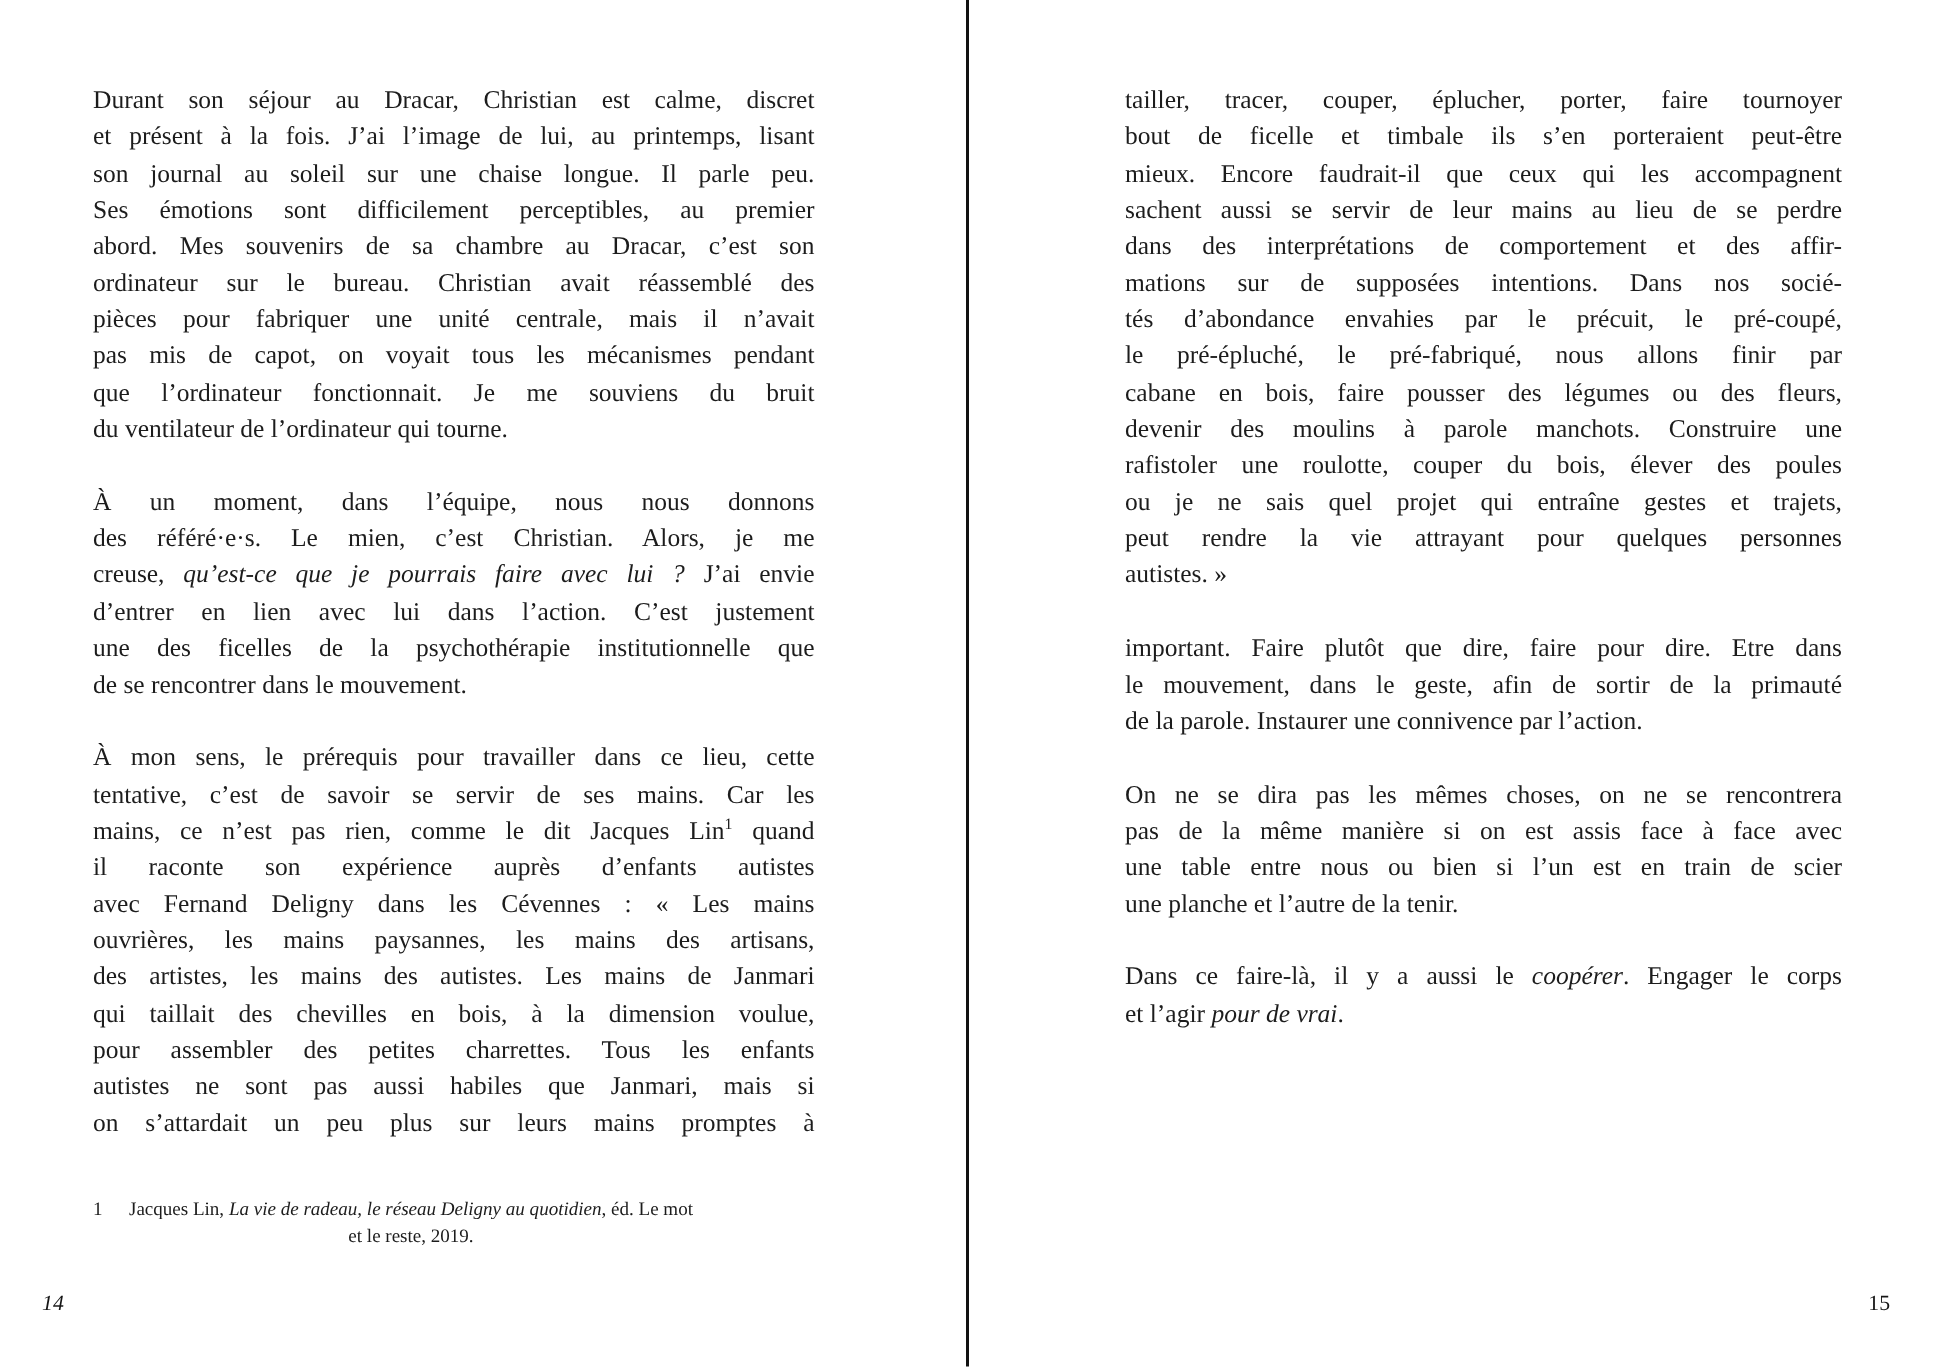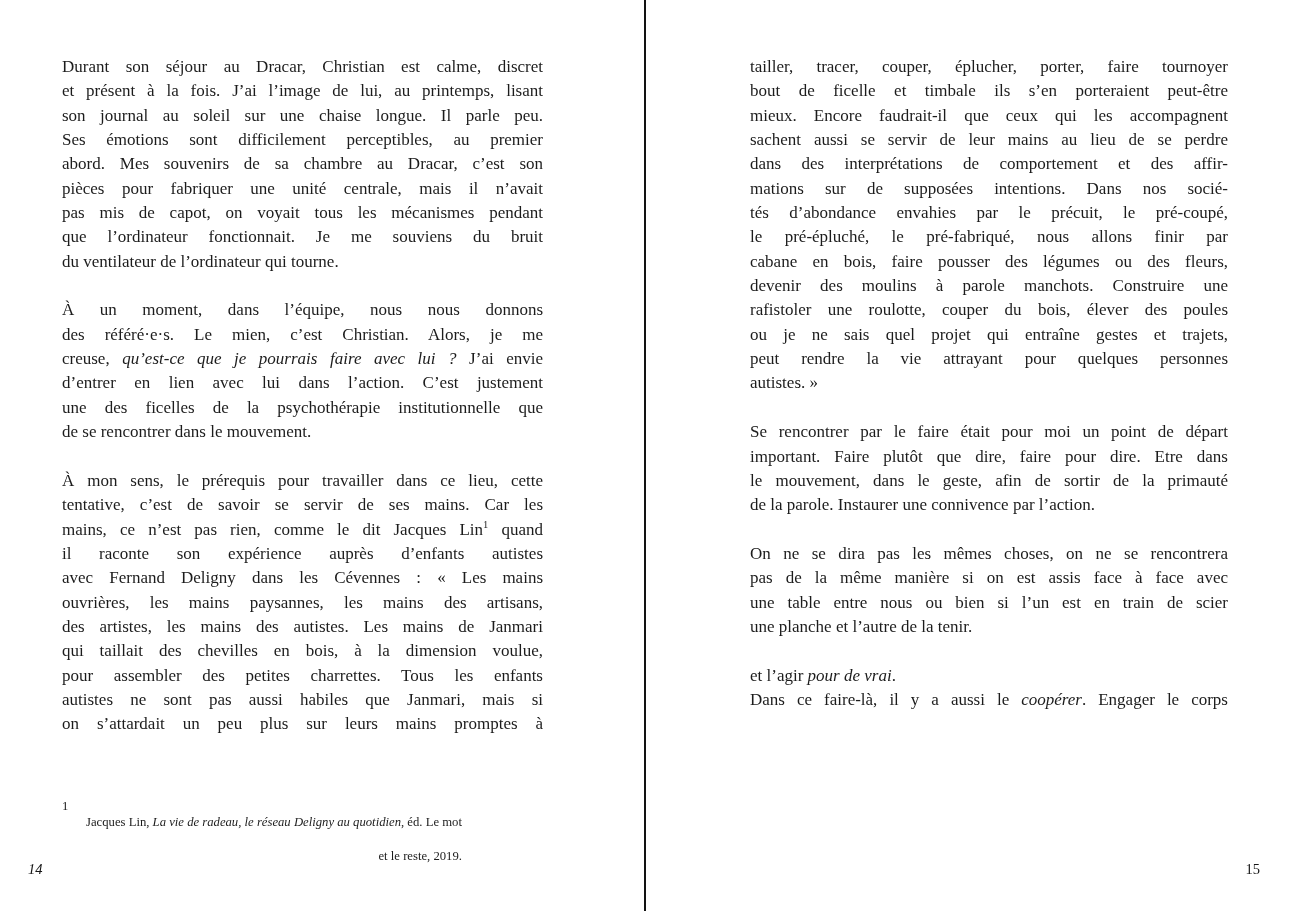--- a/index.html
+++ b/index.html
@@ -57,21 +57,21 @@
     top: 798px;
     width: 462px;
     display: flex;
     font-size: 12.7px;
     line-height: 17.6px;
   }
   #footnote .fn-number {
     width: 24px;
     flex: 0 0 24px;
   }
-  #footnote .fn-line { text-align: right; margin-top: 16px; }
+  #footnote .fn-line { text-align: center; }
   .page-number {
     position: absolute;
     top: 861px;
     font-size: 14.5px;
     color: #161616;
   }
   #page-number-left  { left: 28px; font-style: italic; }
   #page-number-right { left: 1228px; width: 32px; text-align: right; }
 </style>
 </head>
@@ -82,20 +82,21 @@
   <div id="spine"></div>
 
   <div>
     <div id="left-block" class="text-block">
         <div class="para">
           <div class="line"><span>Durant son séjour au Dracar, Christian est calme, discret</span></div>
           <div class="line"><span>et présent à la fois. J’ai l’image de lui, au printemps, lisant</span></div>
           <div class="line"><span>son journal au soleil sur une chaise longue. Il parle peu.</span></div>
           <div class="line"><span>Ses émotions sont difficilement perceptibles, au premier</span></div>
           <div class="line"><span>abord. Mes souvenirs de sa chambre au Dracar, c’est son</span></div>
+          <div class="line"><span>ordinateur sur le bureau. Christian avait réassemblé des</span></div>
           <div class="line"><span>pièces pour fabriquer une unité centrale, mais il n’avait</span></div>
           <div class="line"><span>pas mis de capot, on voyait tous les mécanismes pendant</span></div>
           <div class="line"><span>que l’ordinateur fonctionnait. Je me souviens du bruit</span></div>
           <div class="line last"><span>du ventilateur de l’ordinateur qui tourne.</span></div>
         </div>
         <div class="para">
           <div class="line"><span>À un moment, dans l’équipe, nous nous donnons</span></div>
           <div class="line"><span>des référé·e·s. Le mien, c’est Christian. Alors, je me</span></div>
           <div class="line"><span>creuse, </span><em>qu’est-ce que je pourrais faire avec lui ? </em><span>J’ai envie</span></div>
           <div class="line"><span>d’entrer en lien avec lui dans l’action. C’est justement</span></div>
@@ -138,32 +139,31 @@
           <div class="line"><span>tés d’abondance envahies par le précuit, le pré-coupé,</span></div>
           <div class="line"><span>le pré-épluché, le pré-fabriqué, nous allons finir par</span></div>
           <div class="line"><span>cabane en bois, faire pousser des légumes ou des fleurs,</span></div>
           <div class="line"><span>devenir des moulins à parole manchots. Construire une</span></div>
           <div class="line"><span>rafistoler une roulotte, couper du bois, élever des poules</span></div>
           <div class="line"><span>ou je ne sais quel projet qui entraîne gestes et trajets,</span></div>
           <div class="line"><span>peut rendre la vie attrayant pour quelques personnes</span></div>
           <div class="line last"><span>autistes. »</span></div>
         </div>
         <div class="para">
-          <div class="line"><span>Se rencontrer par le faire était pour moi un point de départ</span></div>
           <div class="line"><span>important. Faire plutôt que dire, faire pour dire. Etre dans</span></div>
           <div class="line"><span>le mouvement, dans le geste, afin de sortir de la primauté</span></div>
           <div class="line last"><span>de la parole. Instaurer une connivence par l’action.</span></div>
         </div>
         <div class="para">
           <div class="line"><span>On ne se dira pas les mêmes choses, on ne se rencontrera</span></div>
           <div class="line"><span>pas de la même manière si on est assis face à face avec</span></div>
           <div class="line"><span>une table entre nous ou bien si l’un est en train de scier</span></div>
           <div class="line last"><span>une planche et l’autre de la tenir.</span></div>
         </div>
         <div class="para">
+          <div class="line"><span>Dans ce faire-là, il y a aussi le </span><em>coopérer</em><span>. Engager le corps</span></div>
           <div class="line last"><span>et l’agir </span><em>pour de vrai</em><span>.</span></div>
-          <div class="line"><span>Dans ce faire-là, il y a aussi le </span><em>coopérer</em><span>. Engager le corps</span></div>
         </div>
       </div>
     <div id="page-number-right" class="page-number">15</div>
   </div>
 
 </div>
 
 </body></html>

